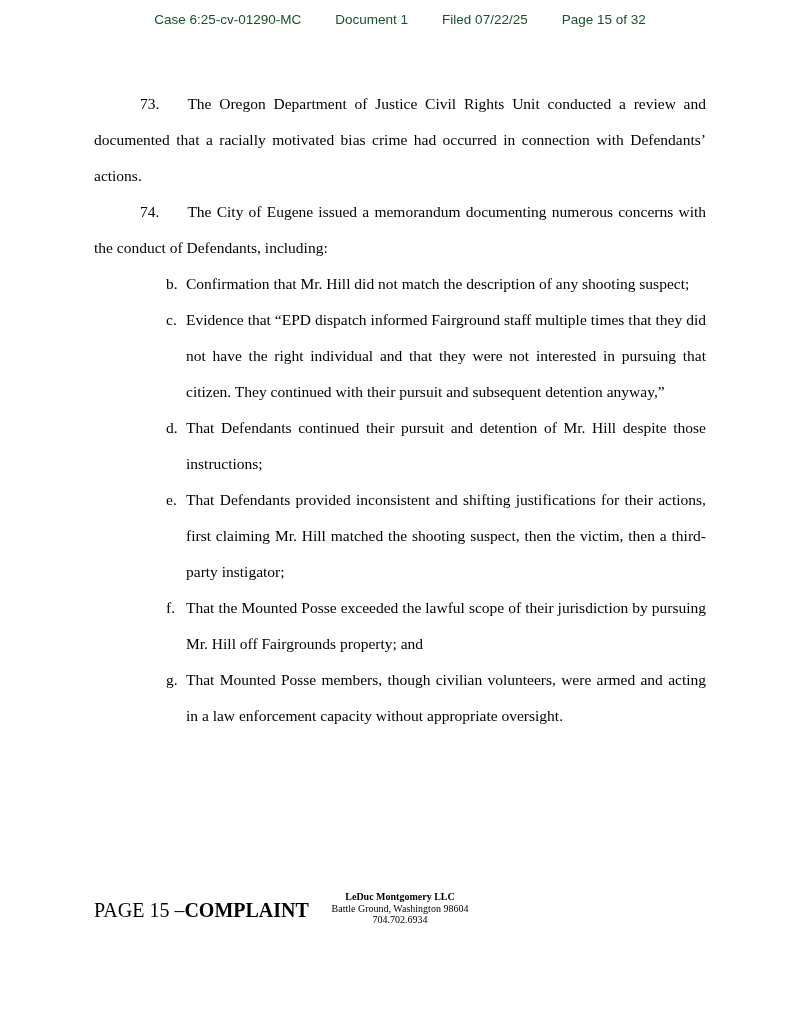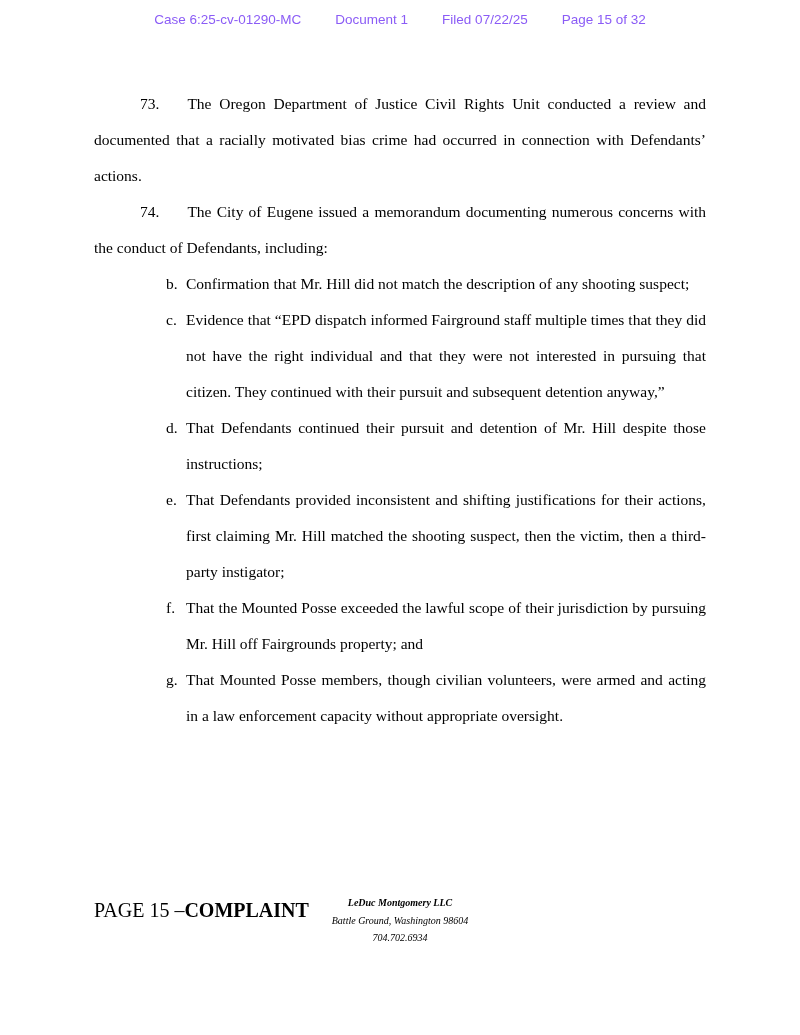--- a/index.html
+++ b/index.html
@@ -19,21 +19,21 @@
   .stamp {
     position: absolute;
     top: 12px;
     left: 0;
     right: 0;
     display: flex;
     justify-content: center;
     gap: 34px;
     font-family: "Liberation Sans", sans-serif;
     font-size: 13.5px;
-    color: #8b5cf6;
+    color: #14532d;
     white-space: nowrap;
   }
   .content {
     position: absolute;
     top: 86px;
     left: 94px;
     width: 612px;
     font-size: 15.5px;
     line-height: 36px;
   }
@@ -75,22 +75,21 @@
     left: 0;
     right: 0;
     text-align: center;
     font-size: 10px;
     line-height: 11.5px;
   }
   .firm .firm-name {
     font-weight: bold;
   }
   .firm div {
-    margin: 6px;
-    font-style: italic;
+    margin: 0;
   }
 </style>
 </head>
 <body>
 
 <div class="page">
 
   <header class="stamp">
     <span>Case 6:25-cv-01290-MC</span>
     <span>Document 1</span>

